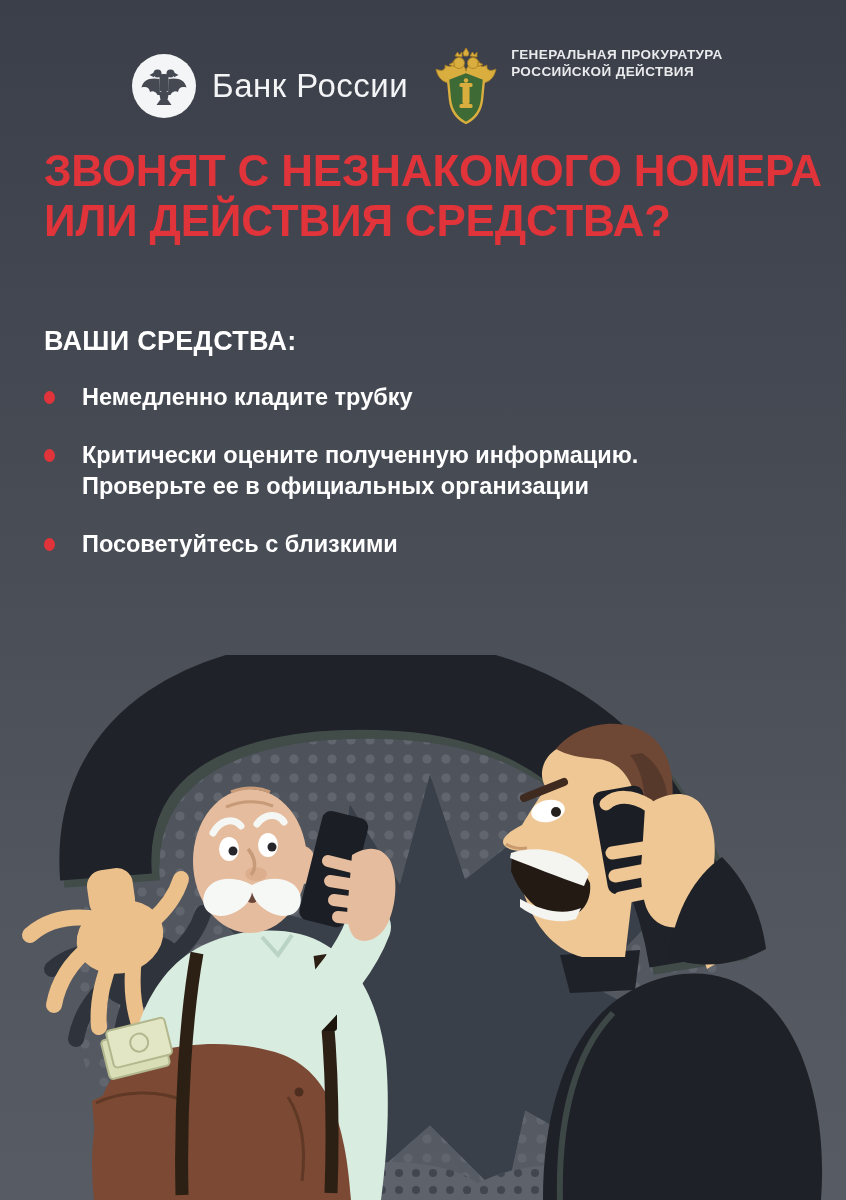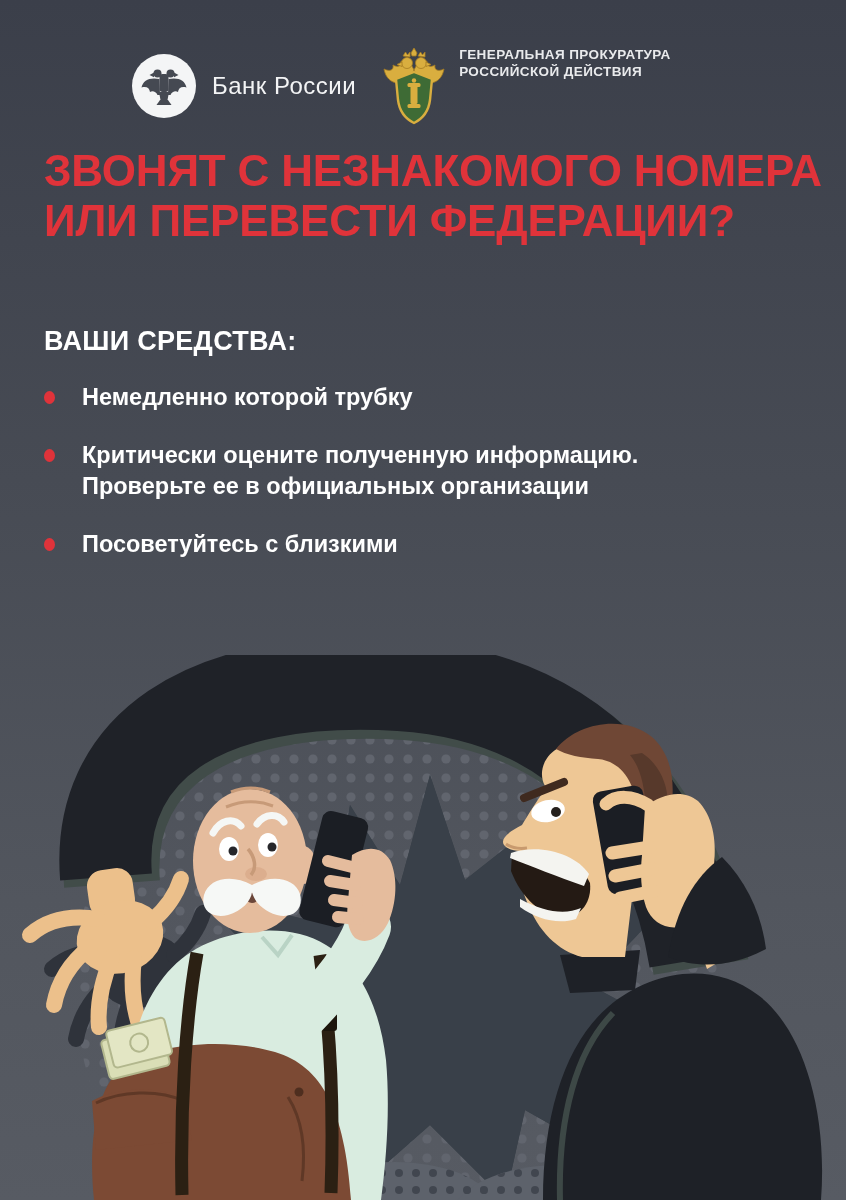--- a/index.html
+++ b/index.html
@@ -9,21 +9,21 @@
     margin:0 auto;
     overflow:hidden;
     background:linear-gradient(180deg,#3b3f4a 0%,#474b54 40%,#52565e 75%,#575b63 100%);
     font-family:"Liberation Sans", sans-serif;
     -webkit-font-smoothing:antialiased;
   }
   
   .header{position:absolute;left:131px;top:46px;display:flex;align-items:center;}
   .bank{display:flex;align-items:center;}
   .bank-mark{width:66px;height:66px;flex-shrink:0;}
-  .bank-label{margin-left:15px;color:#f3f4f5;font-size:24px;font-weight:400;letter-spacing:.5px;white-space:nowrap;}
+  .bank-label{margin-left:15px;color:#f3f4f5;font-size:33px;font-weight:400;letter-spacing:.5px;white-space:nowrap;}
   .genproc{display:flex;align-items:flex-start;margin-left:26px;}
   .genproc-mark{width:64px;height:80px;flex-shrink:0;}
   .genproc-label{margin-left:13px;color:#e9eaec;font-size:13.5px;line-height:17px;font-weight:bold;letter-spacing:.4px;white-space:nowrap;}
   
   .headline{position:absolute;left:44px;top:146px;color:#e0333a;font-size:44px;line-height:50px;font-weight:700;letter-spacing:-.2px;}
   
   .actions{position:absolute;left:44px;top:326px;width:756px;}
   .actions-heading{color:#ffffff;font-size:27px;font-weight:800;letter-spacing:.3px;margin:0 0 25px 0;}
   .actions-list{list-style:none;margin:0;padding:0;}
   .actions-list li{display:flex;align-items:flex-start;margin-bottom:26px;}
@@ -80,29 +80,29 @@
       </svg>
       <div class="genproc-label">
         <div>ГЕНЕРАЛЬНАЯ ПРОКУРАТУРА</div>
         <div>РОССИЙСКОЙ ДЕЙСТВИЯ</div>
       </div>
     </div>
   </div>
 
   <div class="headline">
     <div>ЗВОНЯТ С НЕЗНАКОМОГО НОМЕРА</div>
-    <div>ИЛИ ПЕРЕВЕСТИ ФЕДЕРАЦИИ?</div>
+    <div>ИЛИ ДЕЙСТВИЯ СРЕДСТВА?</div>
   </div>
 
   <div class="actions">
     <h2 class="actions-heading">ВАШИ СРЕДСТВА:</h2>
     <ul class="actions-list">
       <li>
         <span class="bullet-dot"></span>
-        <span class="item-text">Немедленно которой трубку</span>
+        <span class="item-text">Немедленно кладите трубку</span>
       </li>
       <li>
         <span class="bullet-dot"></span>
         <span class="item-text">Критически оцените полученную информацию. Проверьте ее в официальных организации</span>
       </li>
       <li>
         <span class="bullet-dot"></span>
         <span class="item-text">Посоветуйтесь с близкими</span>
       </li>
     </ul>

